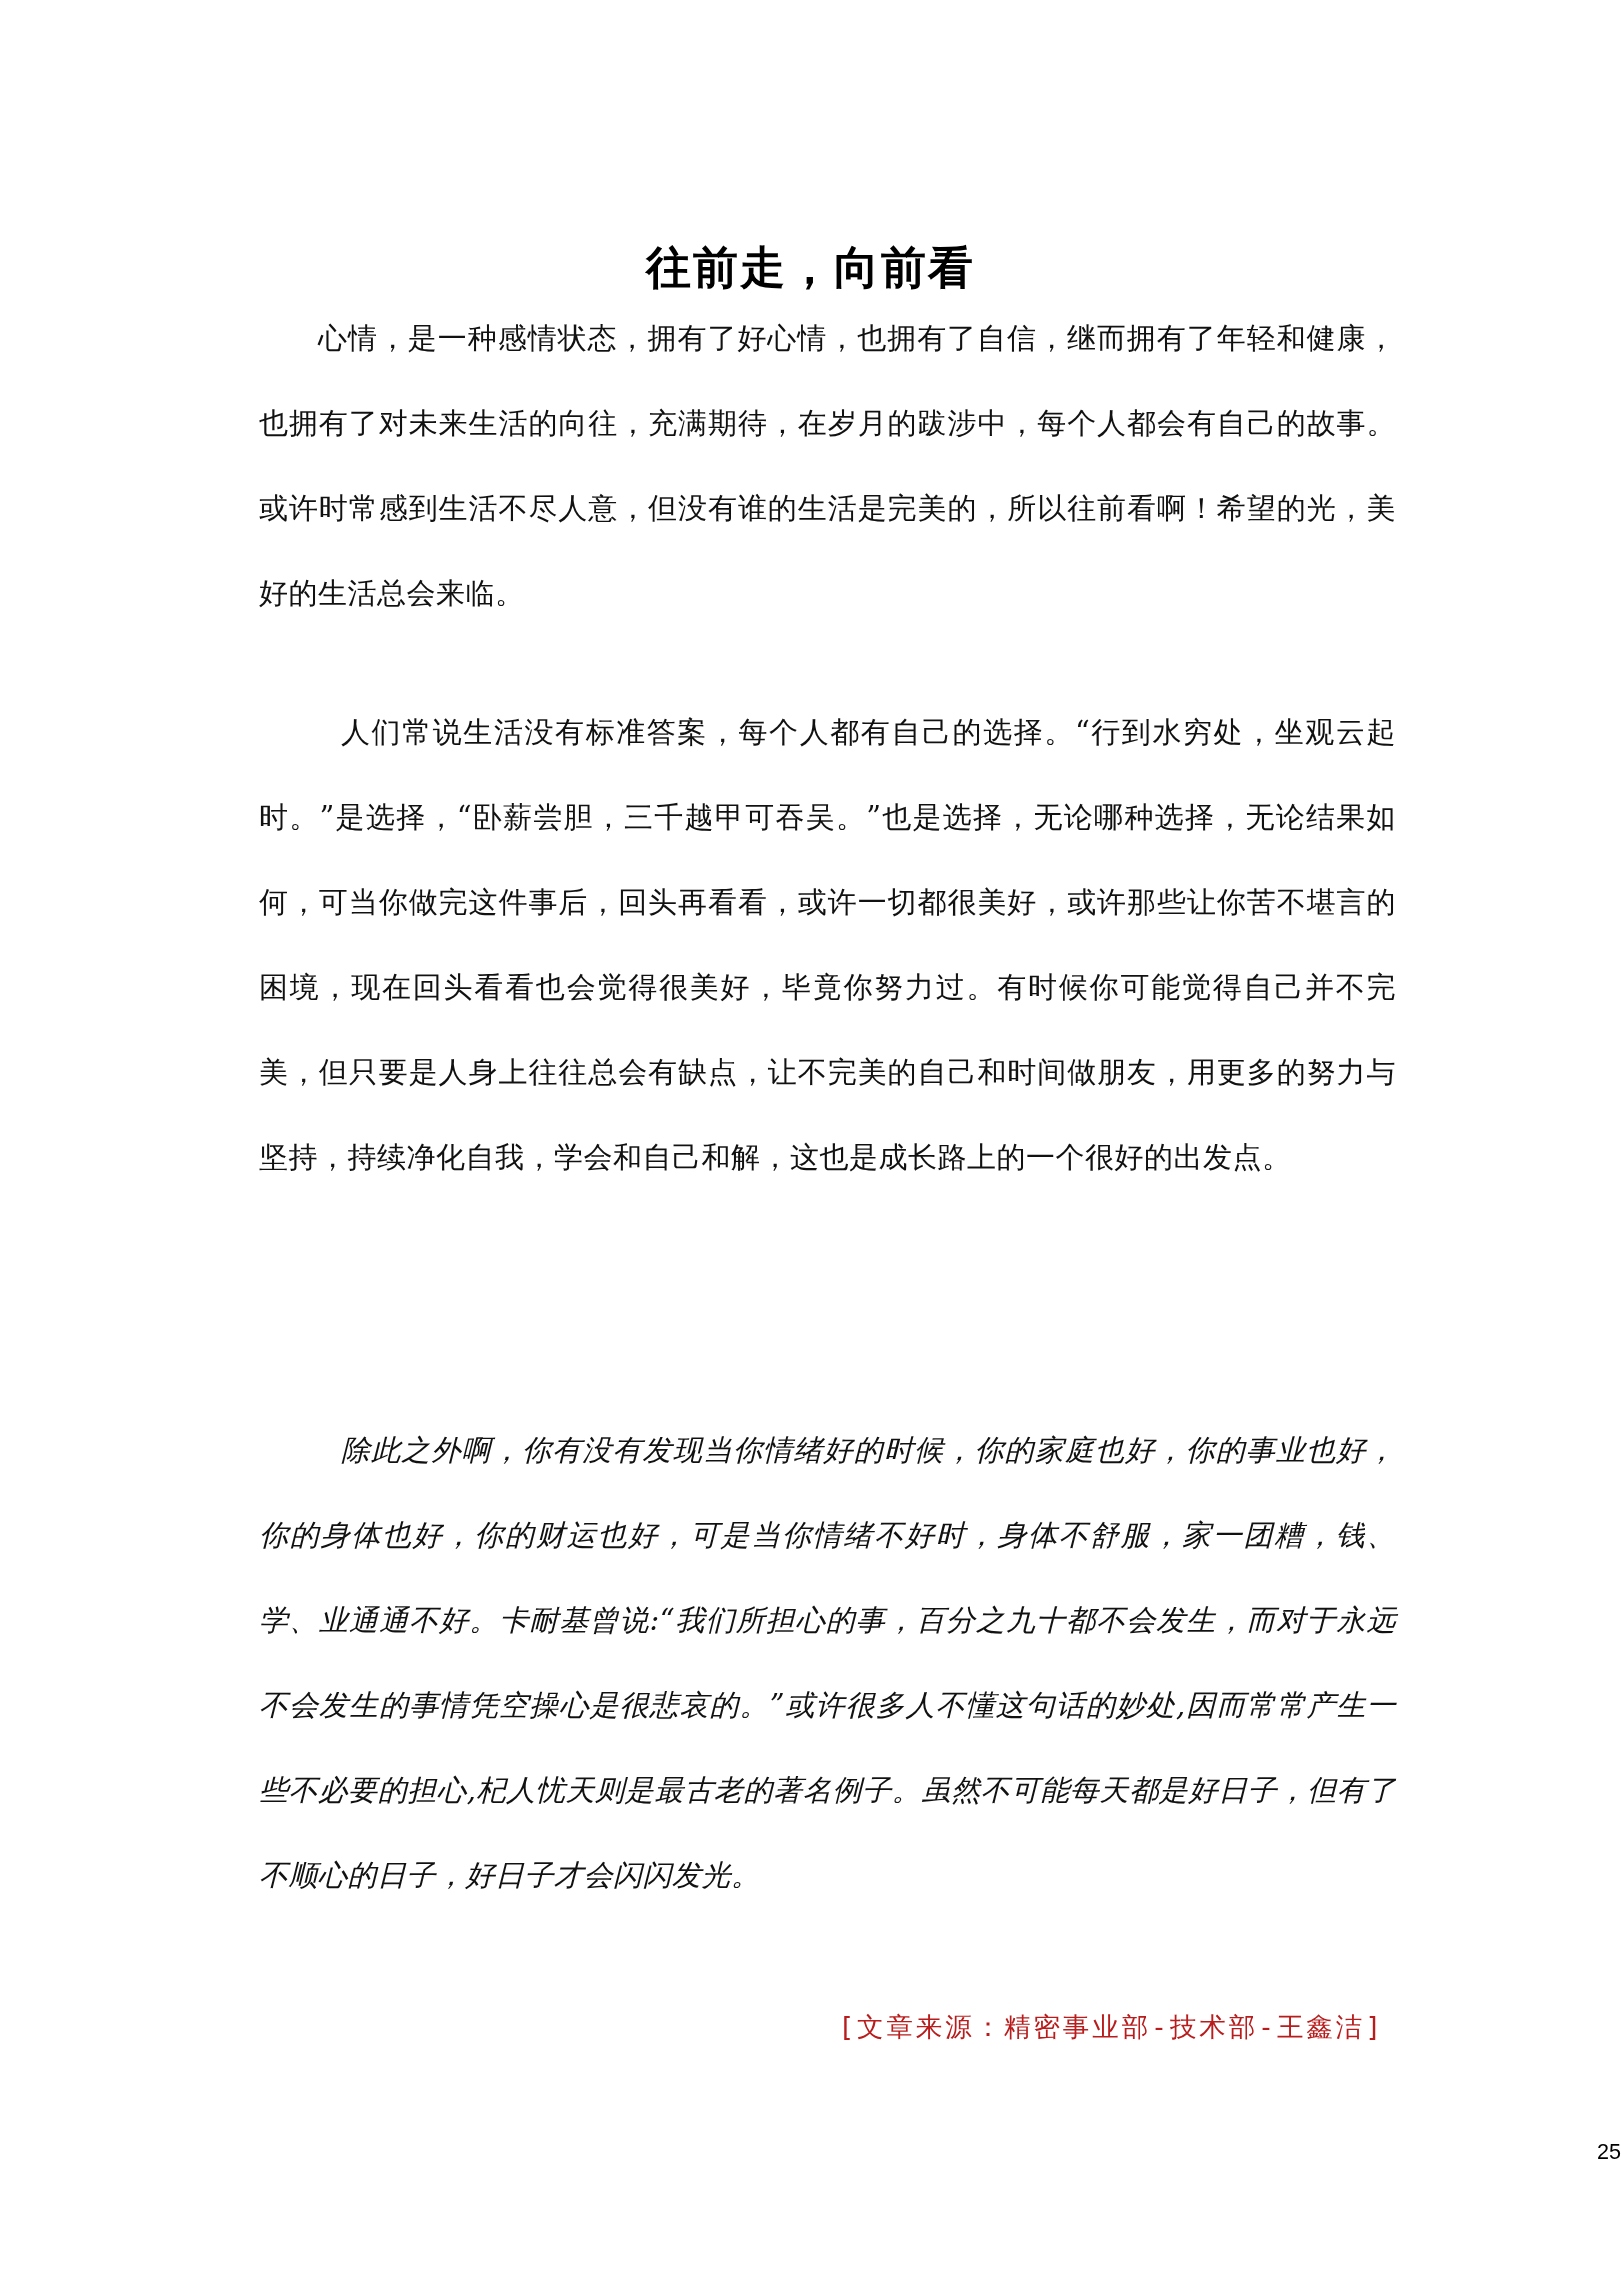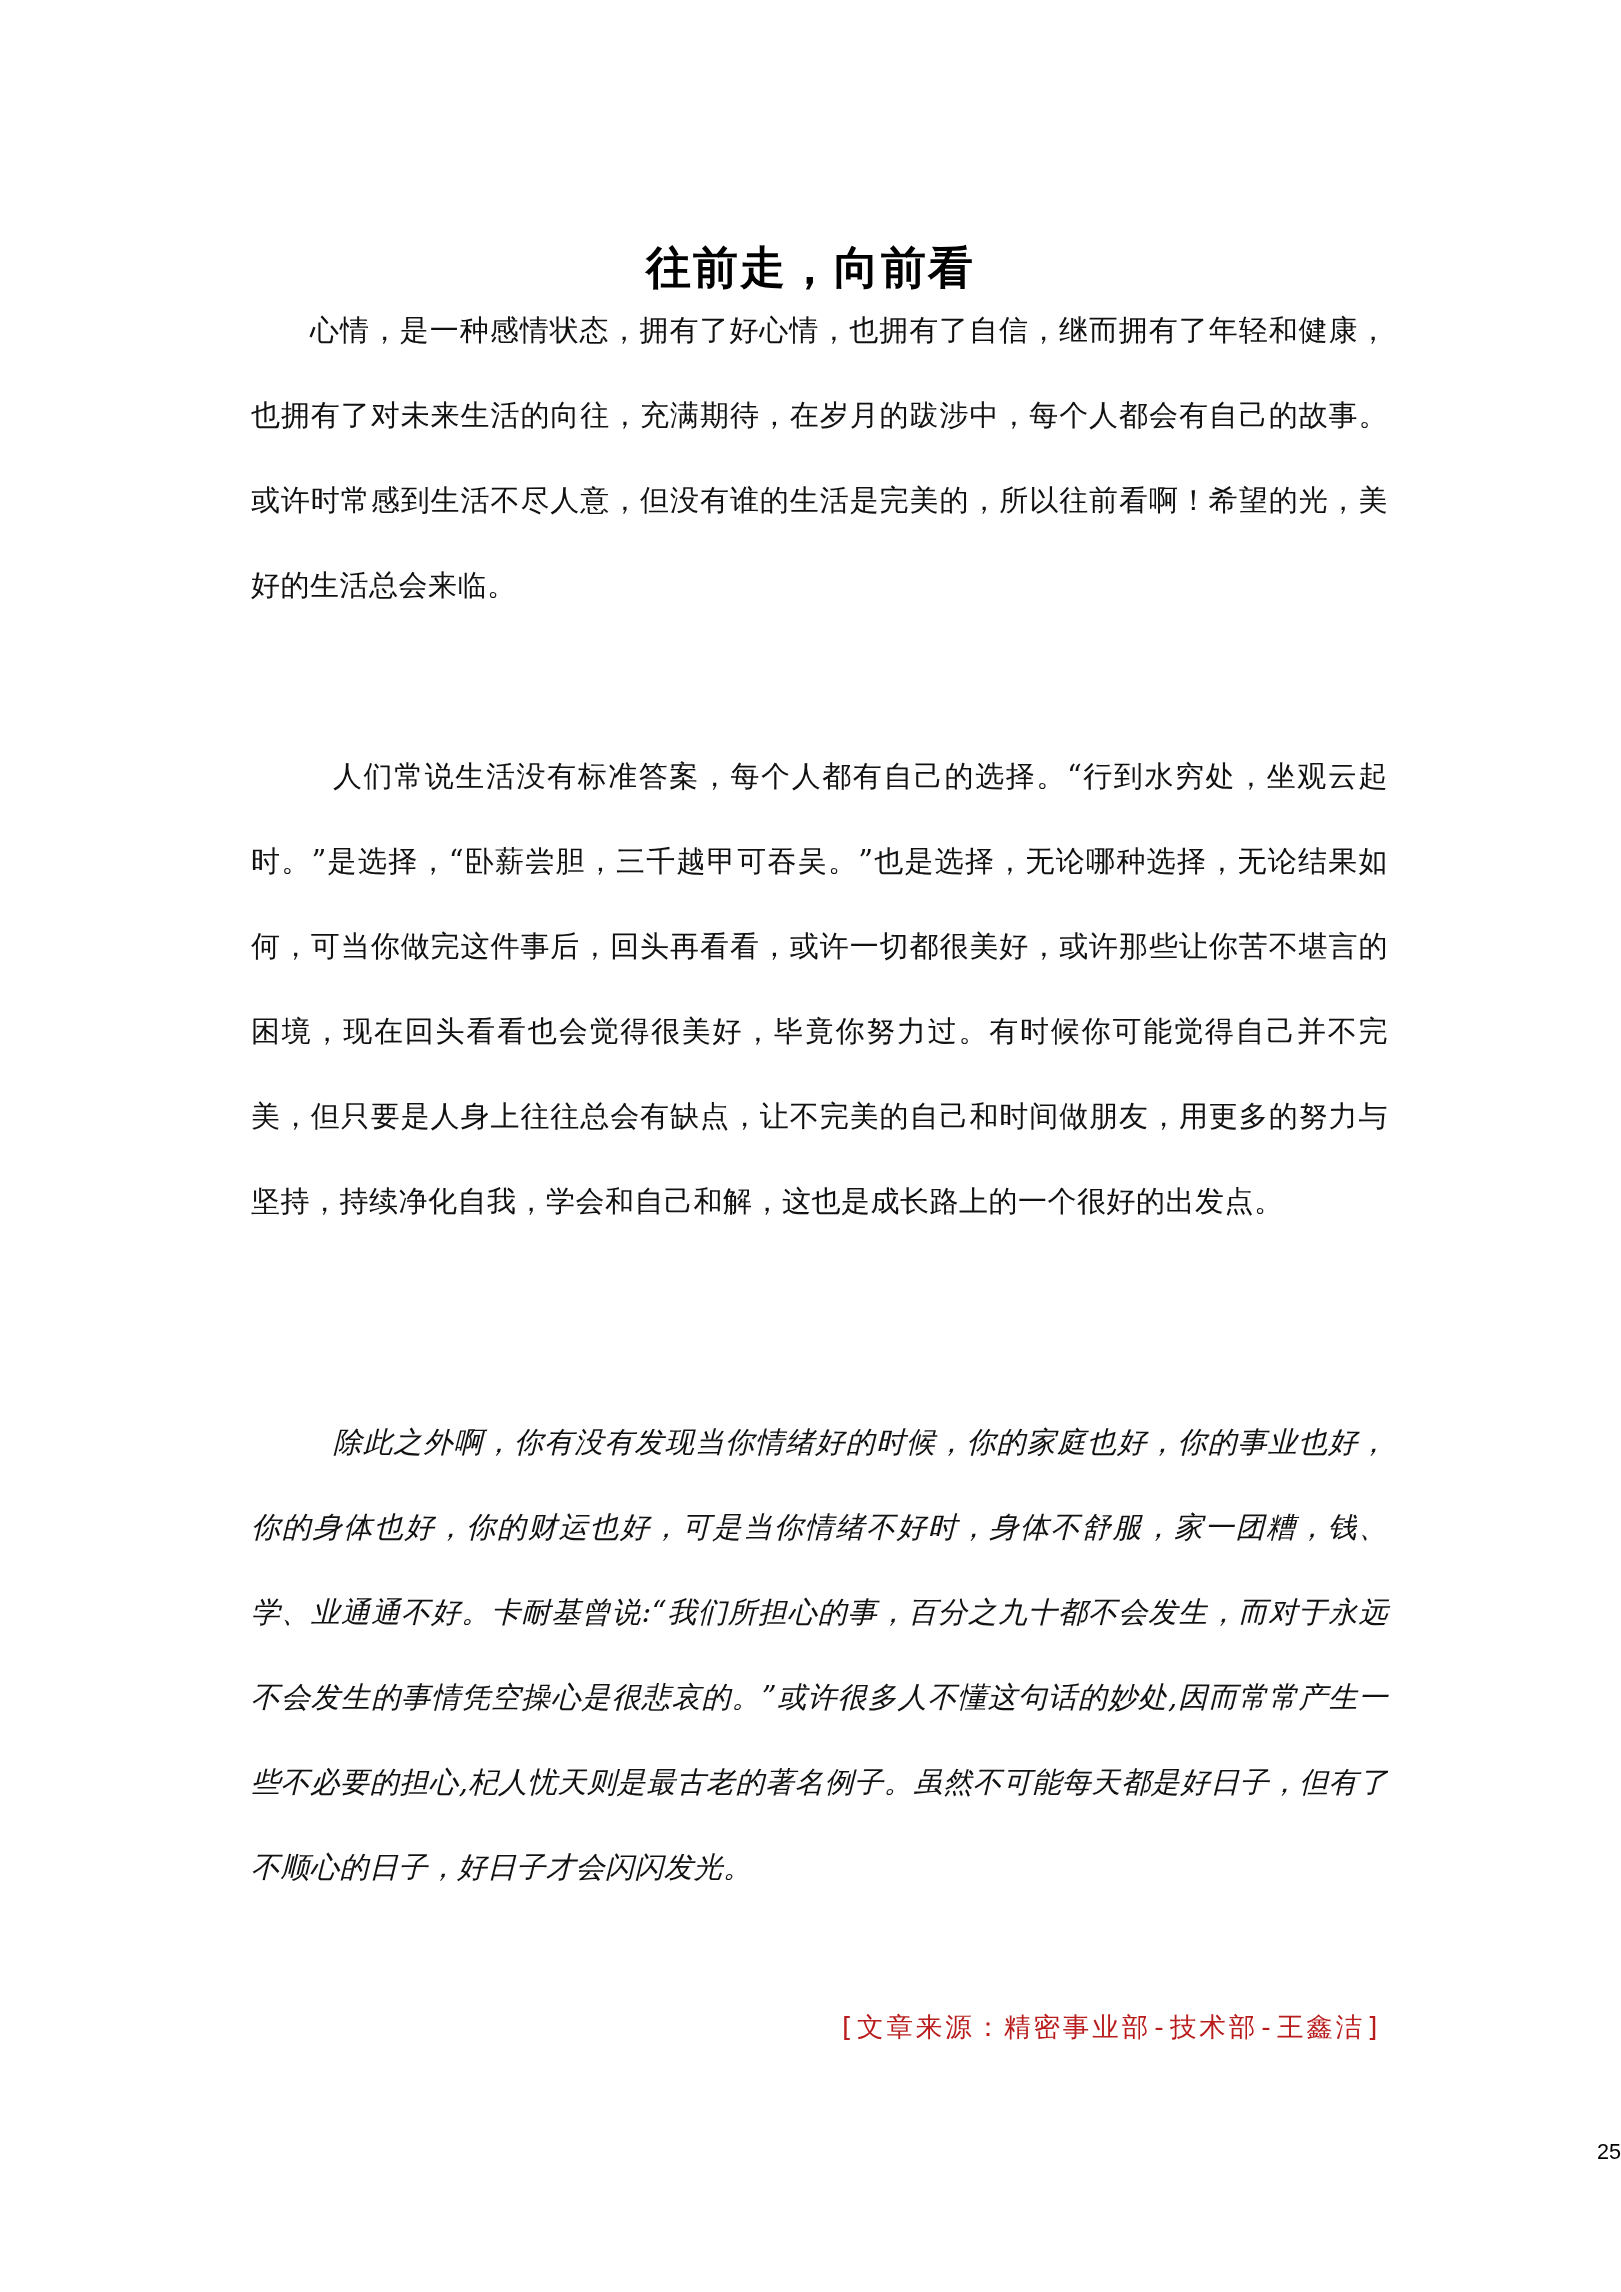--- a/index.html
+++ b/index.html
@@ -2,23 +2,23 @@
 <html><head>
 <meta charset="utf-8">
 <style>
   html, body { margin: 0; padding: 0; background: #ffffff; }
   body { width: 1621px; height: 2293px; position: relative; overflow: hidden;
          font-family: "DejaVu Serif", "Liberation Serif", serif; color: #111; }
   .title { position: absolute; top: 208px; left: 0; width: 1621px; text-align: center;
            font-family: "DejaVu Sans", "Liberation Sans", sans-serif; font-weight: bold;
            font-size: 45px; letter-spacing: 2px; line-height: 59px; color: #000; }
   .para { position: absolute; left: 247px; width: 1137px; font-size: 29px;
-          line-height: 85px; text-align: justify; text-indent: 2em; margin: 4px; letter-spacing: 0.5px; }
+          line-height: 85px; text-align: justify; text-indent: 2em; margin: 12px; letter-spacing: 0.5px; }
   .p1 { top: 284px; text-indent: 59px; }
-  .p2 { top: 730px; text-indent: 82px; }
+  .p2 { top: 678px; text-indent: 82px; }
   .p3 { top: 1396px; text-indent: 82px; font-style: italic; }
   .source { position: absolute; top: 2009px; right: 237px; font-size: 26.5px;
             letter-spacing: 2.9px; color: #b91c1c; font-family: "DejaVu Sans Mono", "Liberation Mono", monospace; }
   .pagenum { position: absolute; top: 2139px; left: 0; width: 1621px; text-align: right;
              font-family: "Liberation Sans", "DejaVu Sans", sans-serif; font-size: 21.6px; color: #000; }
 </style>
 </head>
 <body>
 
 <div>

